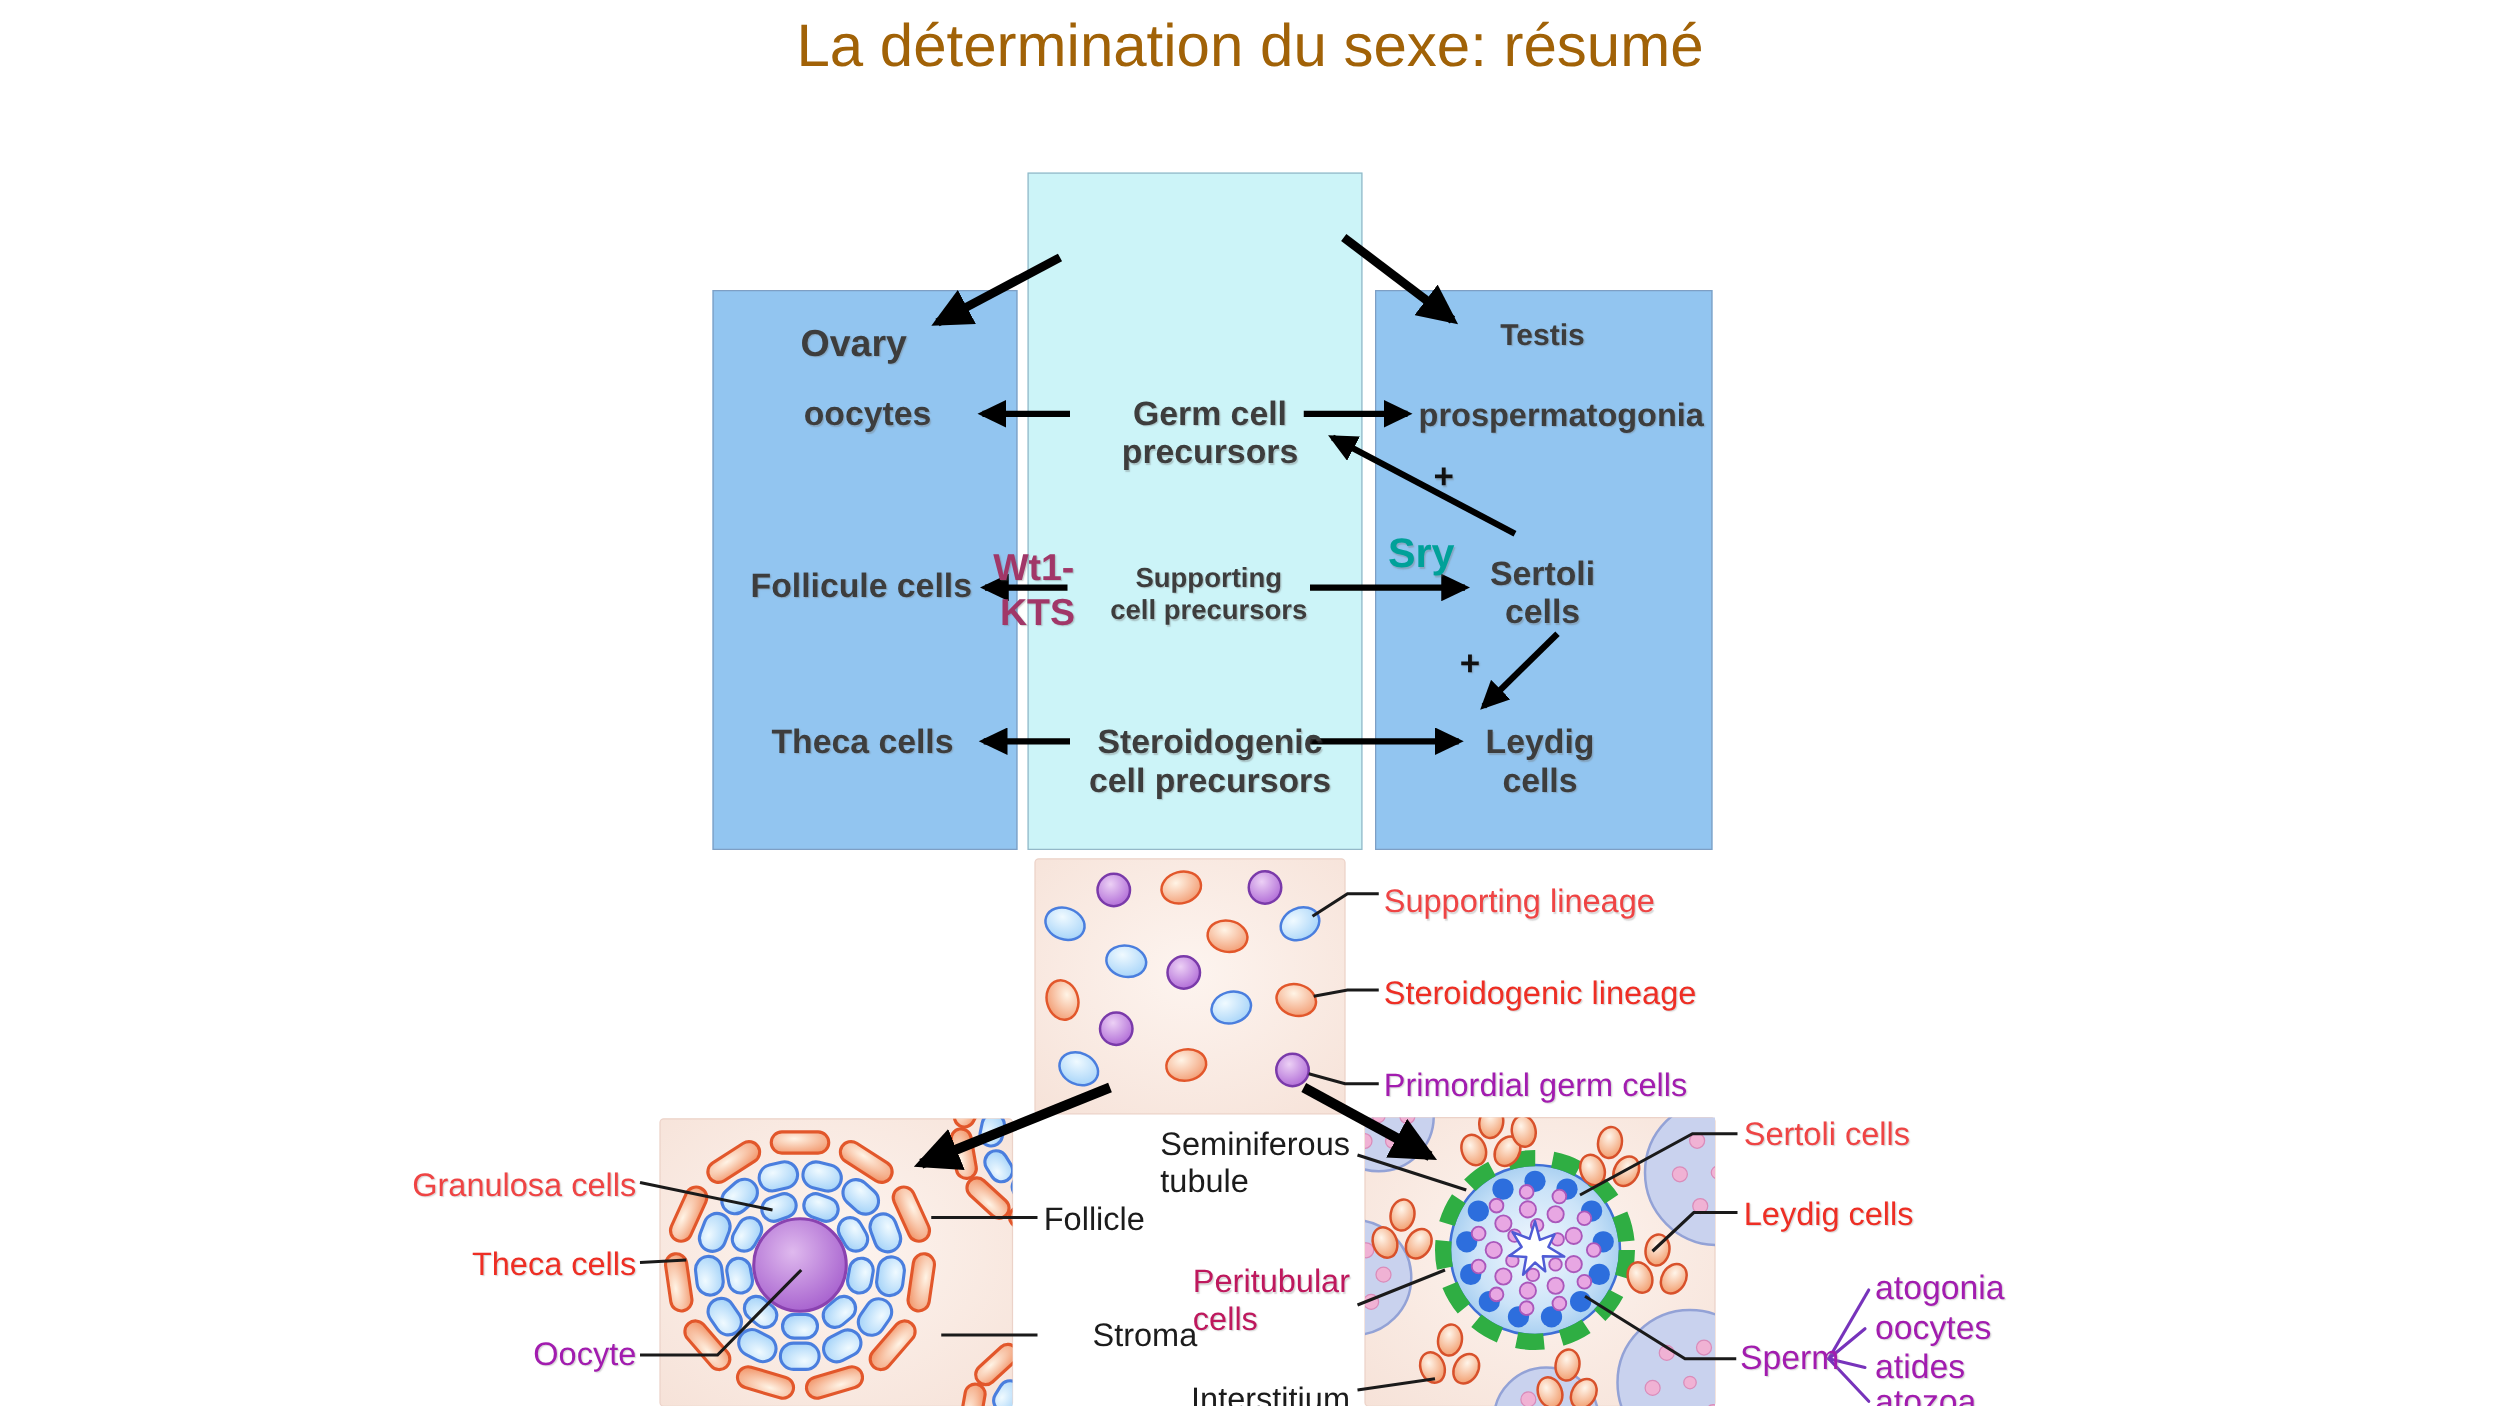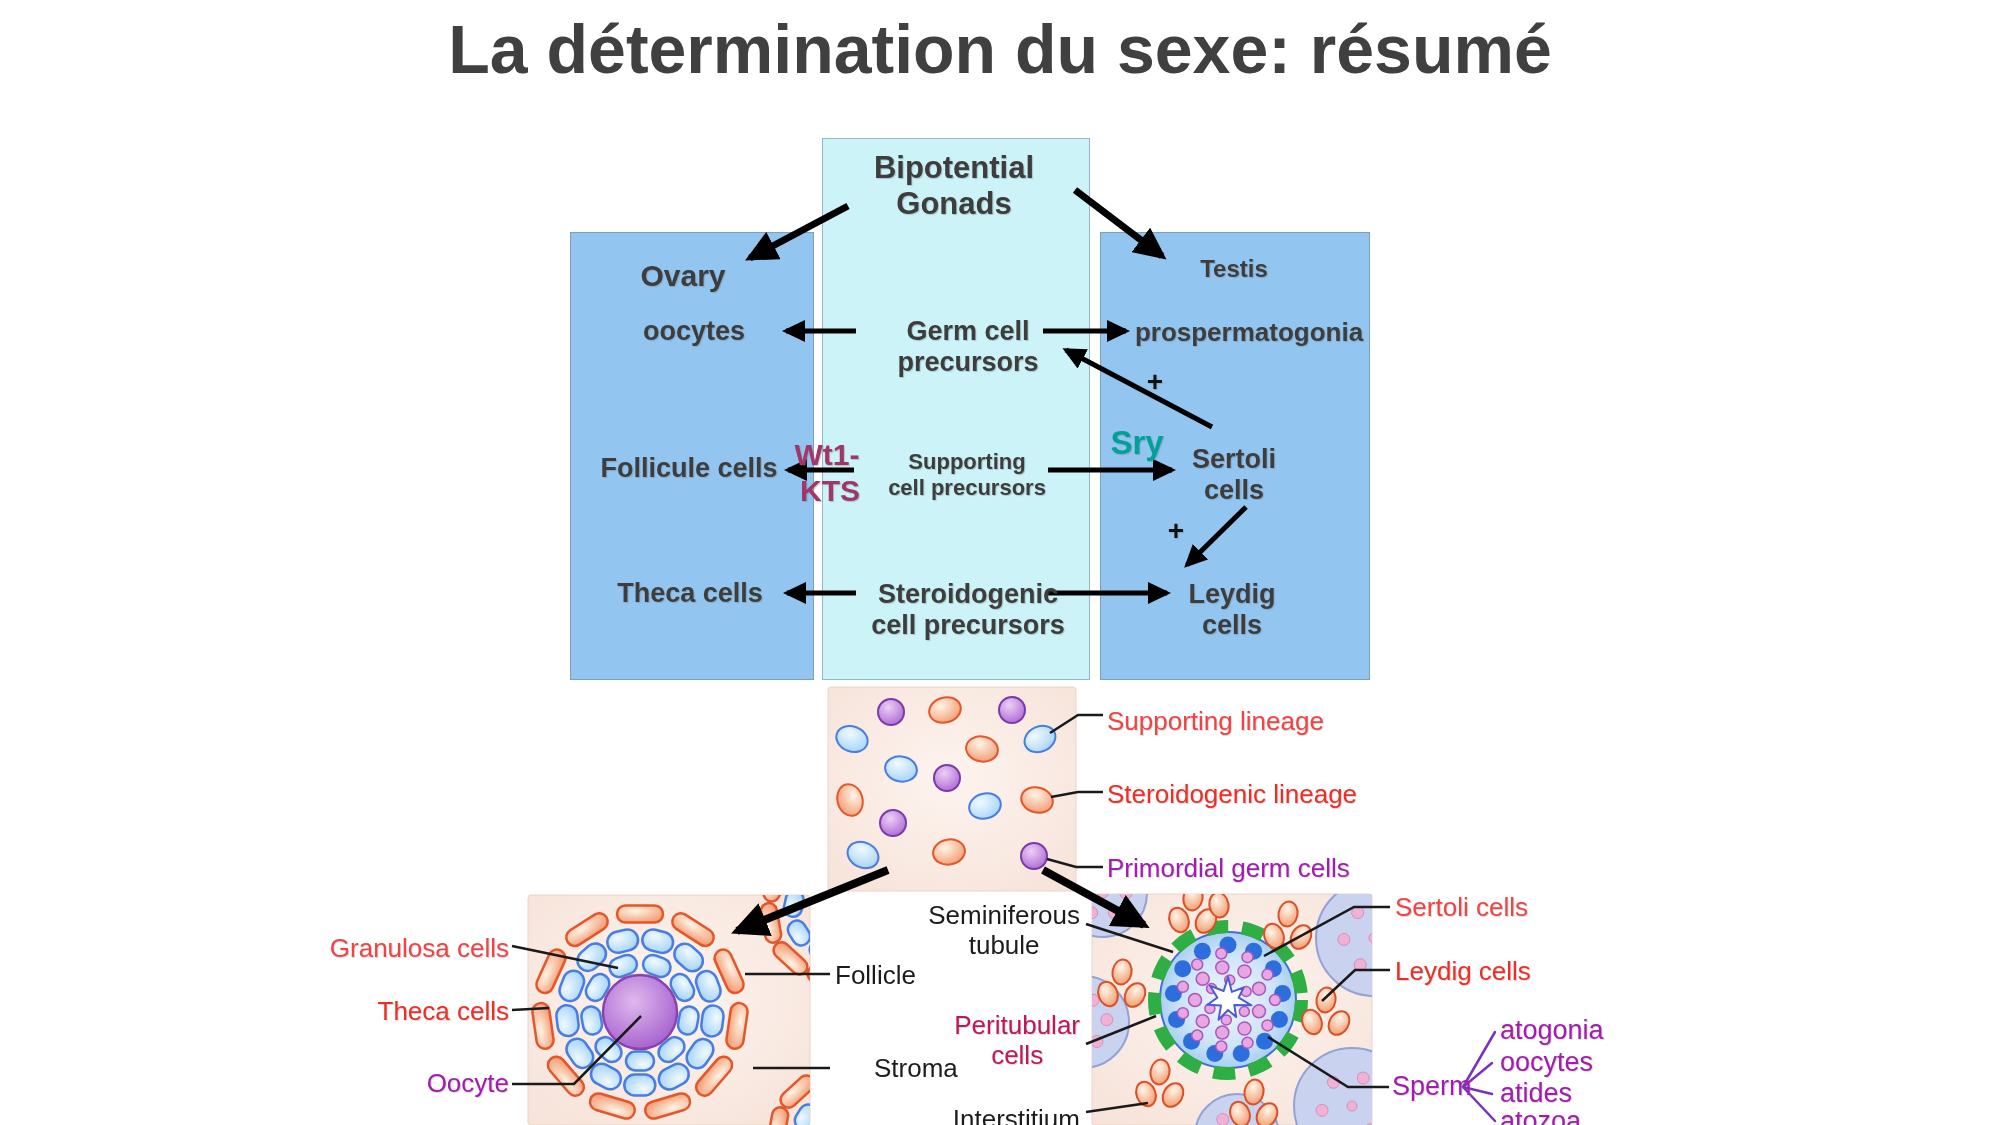--- a/index.html
+++ b/index.html
@@ -6,28 +6,28 @@
   #canvas{position:relative;width:2000px;height:1125px;background:#fff;
           font-family:"Liberation Sans",sans-serif;overflow:hidden}
   .box{position:absolute;z-index:1}
   #box-ovary{left:570px;top:232px;width:242px;height:446px;background:#92c5f0;border:1px solid #7e9fc4}
   #box-center{left:822px;top:138px;width:266px;height:540px;background:#ccf4f8;border:1px solid #94b8c8}
   #box-testis{left:1100px;top:232px;width:268px;height:446px;background:#92c5f0;border:1px solid #7e9fc4}
   #art{position:absolute;left:0;top:0;z-index:2;pointer-events:none}
   .lbl{position:absolute;z-index:3;white-space:pre-line;line-height:1.16}
   .c{transform:translate(-50%,-50%);text-align:center}
   .l{transform:translateY(-50%)}
-  .r{transform:translateY(-50%);text-align:center}
+  .r{transform:translateY(-50%);text-align:left}
   .fc{font-weight:700;color:#3d3d3d;text-shadow:1px 1px 1px rgba(110,110,110,.35)}
   .halo{text-shadow:1px 1px 1px rgba(150,150,150,.4)}
   .blue{color:#ef4444}.red{color:#ee2e24}.purple{color:#a21caf}
   .green{color:#be185d}.black{color:#1c1c1c}
   .magenta{color:#a13768}.teal{color:#00a199}
   #title{position:absolute;z-index:3;left:50%;top:10px;transform:translateX(-50%);
-         font-size:68px;color:#404040;white-space:nowrap;font-weight:700}
+         font-size:48px;color:#a16207;white-space:nowrap;font-weight:400}
 </style>
 </head>
 <body>
 
 <div id="canvas">
 
   <div id="title">La détermination du sexe: résumé</div>
 
   <div class="box" id="box-ovary"></div>
   <div class="box" id="box-center"></div>
@@ -295,22 +295,20 @@
     </g>
 
     <g stroke="#7733bb" stroke-width="2.5" stroke-linecap="round">
       <line x1="1463" y1="1087" x2="1495" y2="1032"></line>
       <line x1="1463" y1="1087" x2="1492" y2="1063"></line>
       <line x1="1463" y1="1087" x2="1492" y2="1094"></line>
       <line x1="1463" y1="1087" x2="1495" y2="1121"></line>
     </g>
   </svg>
 
-  <div class="lbl fc c" style="left:954px;top:186px;font-size:31px">Bipotential
-Gonads</div>
   <div class="lbl fc c" style="left:683px;top:276px;font-size:30px">Ovary</div>
   <div class="lbl fc c" style="left:1234px;top:269px;font-size:24px">Testis</div>
   <div class="lbl fc c" style="left:694px;top:332px;font-size:27px">oocytes</div>
   <div class="lbl fc c" style="left:968px;top:347px;font-size:27px">Germ cell
 precursors</div>
   <div class="lbl fc c" style="left:1249px;top:332px;font-size:26px">prospermatogonia</div>
   <div class="lbl fc c" style="left:1155px;top:382px;font-size:28px;color:#111">+</div>
   <div class="lbl fc c" style="left:689px;top:469px;font-size:27px">Follicule cells</div>
   <div class="lbl fc c magenta" style="left:827px;top:455px;font-size:30px">Wt1-</div>
   <div class="lbl fc c magenta" style="left:830px;top:491px;font-size:30px">KTS</div>

